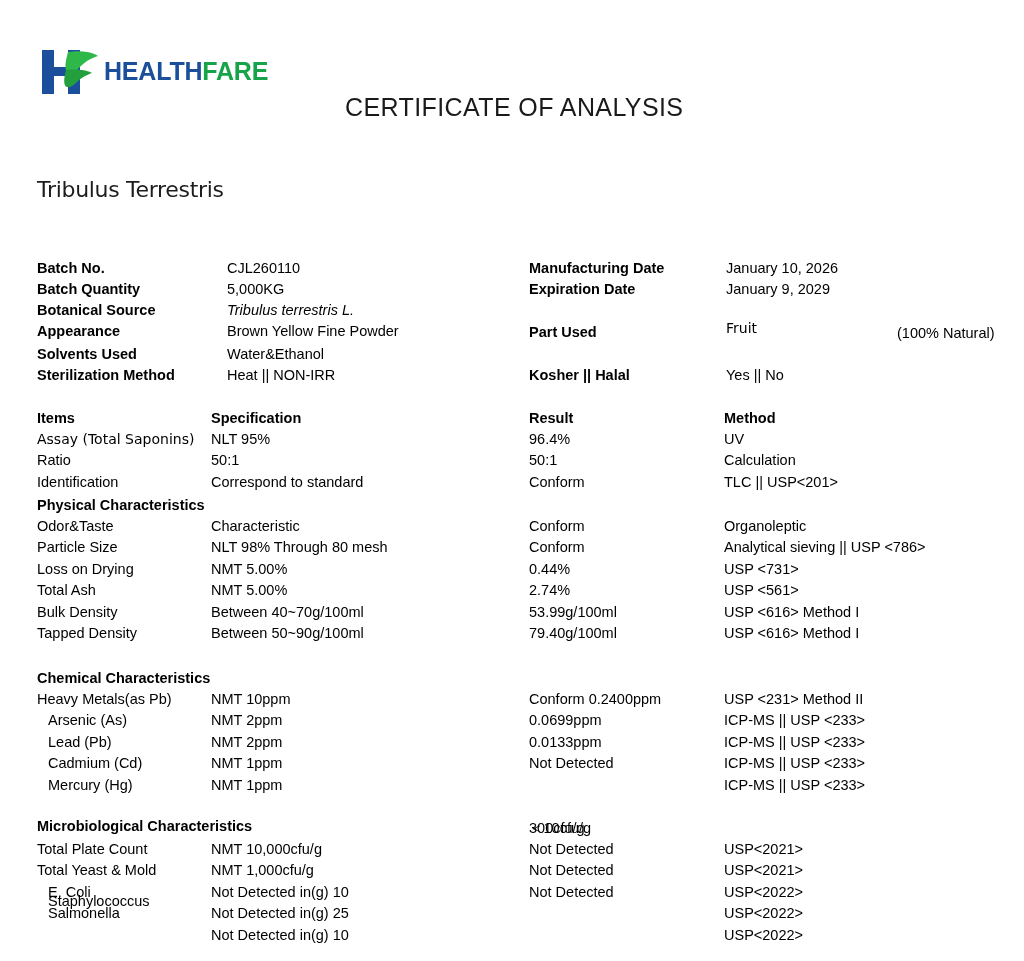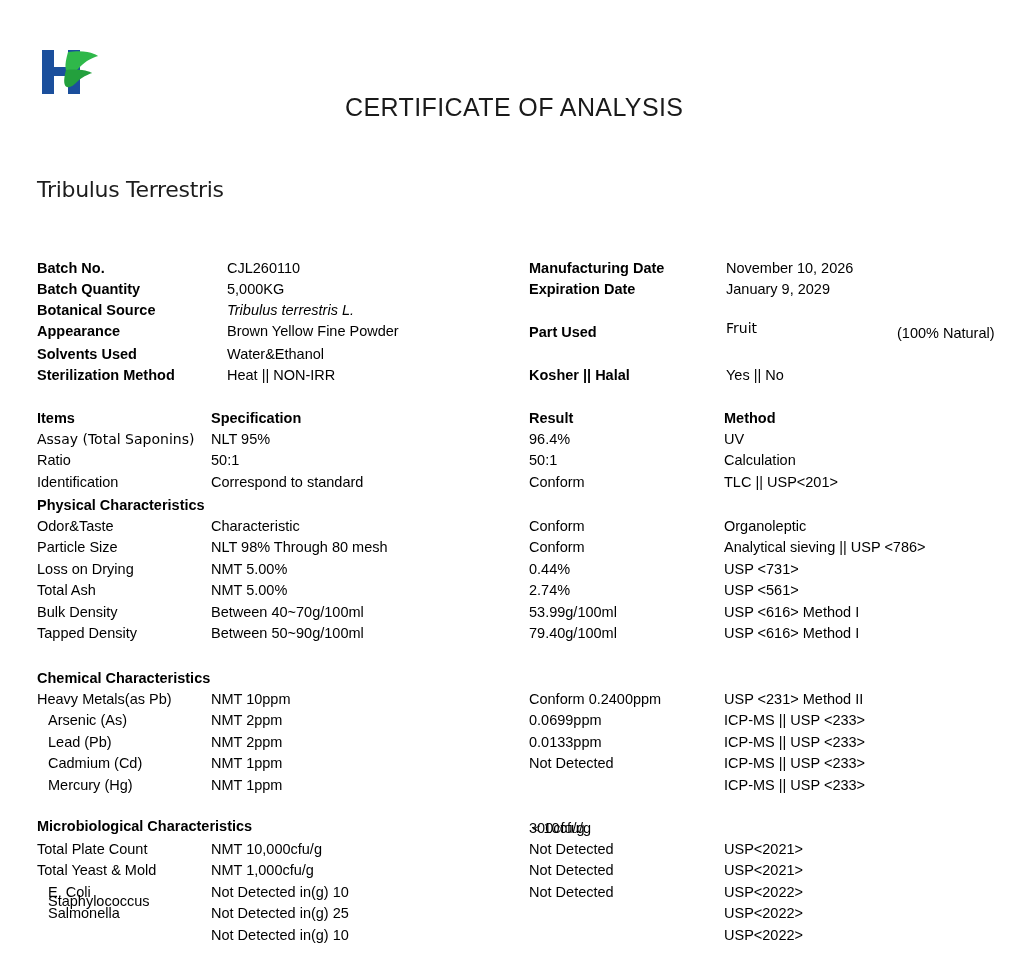--- a/index.html
+++ b/index.html
@@ -95,20 +95,21 @@
 </style>
 </head>
 <body>
 
 <div id="logo">
   <svg id="logo-mark" viewBox="0 0 62 52" xmlns="http://www.w3.org/2000/svg">
     <path d="M4 4 h12 v17 h14 v-17 h12 v44 h-12 v-18 h-14 v18 h-12 z" fill="#1b4f9c"></path>
     <path d="M30 6 C52 3 60 10 60 10 C60 10 50 13 44 19 C38 25 35 28 31 27 C27 26 26 20 30 6 Z" fill="#2fb84a"></path>
     <path d="M28 24 C46 22 54 27 54 27 C54 27 45 30 40 35 C35 40 32 42 29 41 C26 40 25 35 28 24 Z" fill="#23a03d"></path>
   </svg>
+  <div id="logo-word"><span class="wordmark-a">HEALTH</span><span class="wordmark-b">FARE</span></div>
 </div>
 
 <div id="doc-title">CERTIFICATE OF ANALYSIS</div>
 <div id="product-name">Tribulus Terrestris</div>
 
 <div id="meta-left">
     <div class="cell bold m1" style="top: 260px;">Batch No.</div>
     <div class="cell m2" style="top: 260px;">CJL260110</div>
     <div class="cell bold m1" style="top: 281px;">Batch Quantity</div>
     <div class="cell m2" style="top: 281px; text-align: right;">5,000KG</div>
@@ -116,21 +117,21 @@
     <div class="cell m2 italic" style="top: 302px;">Tribulus terrestris L.</div>
     <div class="cell bold m1" style="top: 323px;">Appearance</div>
     <div class="cell m2" style="top: 323px;">Brown Yellow Fine Powder</div>
     <div class="cell bold m1" style="top: 346px;">Solvents Used</div>
     <div class="cell m2" style="top: 346px;">Water&amp;Ethanol</div>
     <div class="cell bold m1" style="top: 367px;">Sterilization Method</div>
     <div class="cell m2" style="top: 367px;">Heat || NON-IRR</div>
   </div>
 <div id="meta-right">
     <div class="cell bold m3" style="top: 260px;">Manufacturing Date</div>
-    <div class="cell m4" style="top: 260px;">November 10, 2026</div>
+    <div class="cell m4" style="top: 260px;">January 10, 2026</div>
     <div class="cell bold m3" style="top: 281px;">Expiration Date</div>
     <div class="cell m4" style="top: 281px;">January  9, 2029</div>
     <div class="cell bold m3" style="top: 324px;">Part Used</div>
     <div class="cell m4 alt-font" style="top: 320px;">Fruit</div>
     <div class="cell bold m3" style="top: 367px; text-align: center;">Kosher || Halal</div>
     <div class="cell m4" style="top: 367px;">Yes || No</div>
     <div class="cell c-note" style="top: 325px;">(100% Natural)</div>
   </div>
 
 <div id="spec-table">

